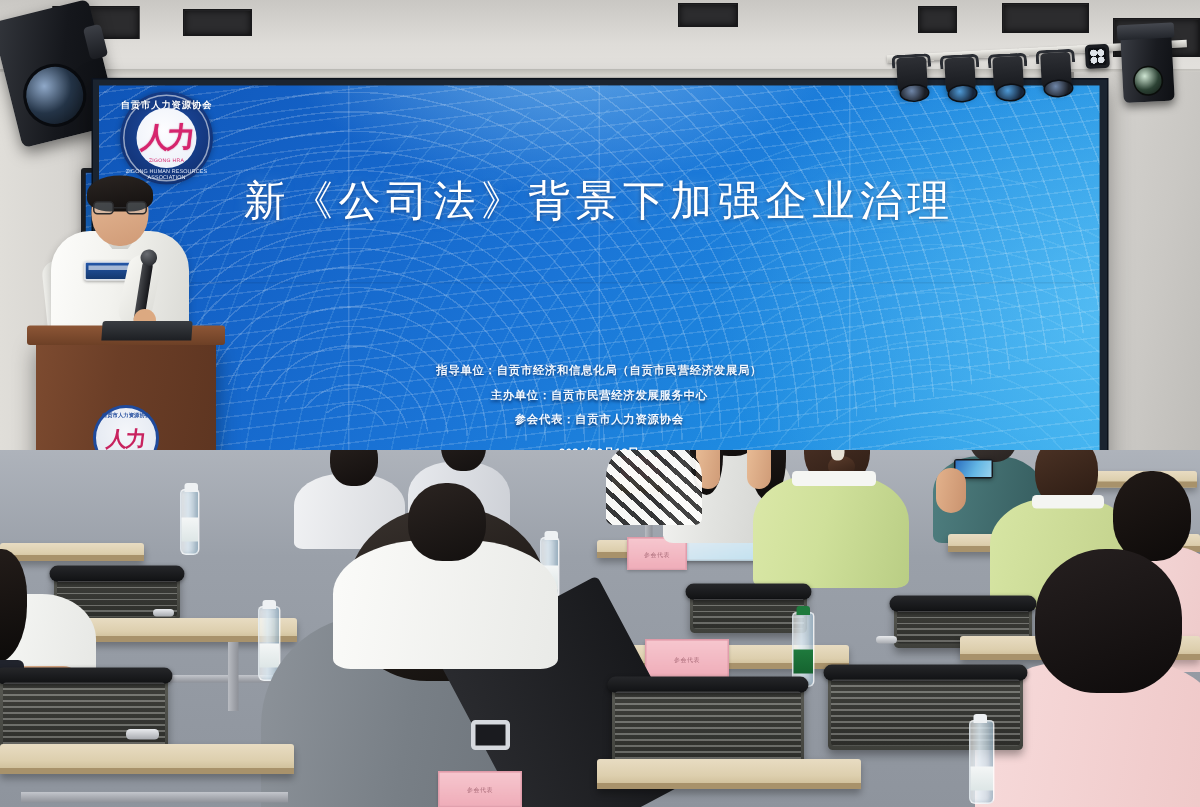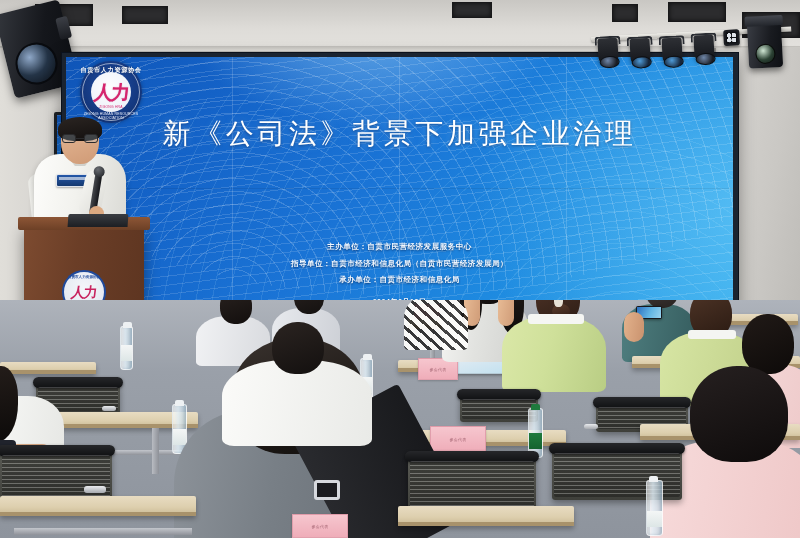--- a/index.html
+++ b/index.html
@@ -520,23 +520,23 @@
           <div class="mark">人力</div>
           <div class="mark-sub">ZIGONG HRA</div>
         </div>
       </div>
 
       <div class="scr-title-wrap">
         <div class="scr-title">新《公司法》背景下加强企业治理</div>
       </div>
 
       <div class="scr-org">
+        <div>指导单位：自贡市经济和信息化局（自贡市民营经济发展局）</div>
         <div>主办单位：自贡市民营经济发展服务中心</div>
-        <div>指导单位：自贡市经济和信息化局（自贡市民营经济发展局）</div>
-        <div>承办单位：自贡市经济和信息化局</div>
+        <div>参会代表：自贡市人力资源协会</div>
       </div>
       <div class="scr-date">2024年6月13日</div>
     </div>
   </div>
 
   <div class="truss">
     <div class="truss-bar"></div>
     <div class="lamp" style="left:6px;top:22px;">
         <div class="yoke"></div>
       </div>

